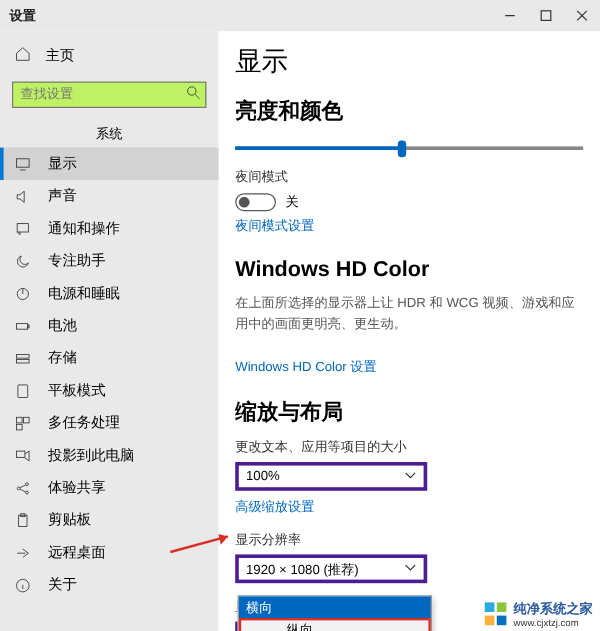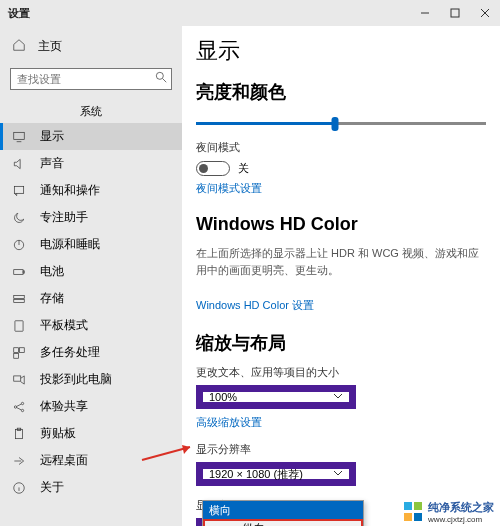--- a/index.html
+++ b/index.html
@@ -6,21 +6,21 @@
   body { background: #fff; width: 500px; height: 526px; overflow: hidden; position: relative; }
   .titlebar { height: 26px; background: #e9e9e9; display: flex; align-items: center; padding-left: 8px; }
   .titlebar .title { font-size: 11px; color: #222; font-weight: bold; }
   .titlebar .winbtns { margin-left: auto; display: flex; }
   .titlebar .winbtn { width: 30px; height: 26px; display: flex; align-items: center; justify-content: center; }
   .titlebar .winbtn svg { stroke: #333; stroke-width: 1; fill: none; }
   .workarea { display: flex; height: 500px; }
   .sidebar { width: 182px; background: #e9e9e9; display: flex; flex-direction: column; }
   .home { height: 28px; display: flex; align-items: center; padding: 0 12px; gap: 12px; font-size: 12px; margin-top: 6px; margin-bottom: 8px;}
   .search { margin: 0 10px 8px 10px; position: relative; }
-  .search input { width: 100%; height: 22px; border: 1px solid #777; font-size: 11px; padding: 0 32px 0 6px; background: #ffffff; color: #555; }
+  .search input { width: 100%; height: 22px; border: 1px solid #777; font-size: 11px; padding: 0 32px 0 6px; background: #bef264; color: #555; }
   .search .sicon { position: absolute; right: 4px; top: 2px; }
   .groupLabel { font-size: 11px; font-weight: 400; padding: 6px 12px 4px 12px; text-align: center; }
   .navlist { list-style: none; }
   .navitem { height: 27px; display: flex; align-items: center; padding: 0 12px; gap: 14px; font-size: 12px; cursor: default; position: relative; }
   .navitem.active { background: #d2d2d2; }
   .navitem.active::before { content:""; position:absolute; left:0; top:0; bottom:0; width:3px; background:#0078d7; }
   .navitem .nicon { width: 14px; display:flex; justify-content:center; }
   .content { flex: 1; padding: 0 14px 0 14px; overflow: hidden; }
   h1 { font-size: 22px; font-weight: 400; margin-top: 10px; margin-bottom: 14px; }
   h2 { font-size: 18px; font-weight: 700; margin-bottom: 10px; }
@@ -29,21 +29,21 @@
   .link { font-size: 11px; color: #0067c0; }
   .section { margin-bottom: 18px; }
   .slider { position: relative; height: 18px; margin-top: 6px; }
   .slider .track { position:absolute; top:8px; left:0; right:0; height:3px; background:#888; }
   .slider .fill { position:absolute; top:8px; left:0; height:3px; width:48%; background:#0067c0; }
   .slider .thumb { position:absolute; top:3px; left:48%; width:7px; height:14px; background:#0067c0; border-radius:3px; transform:translateX(-50%); }
   .toggle { width:34px; height:15px; border:1px solid #555; border-radius:8px; position:relative; display:inline-block; }
   .toggle .knob { width:9px; height:9px; border-radius:50%; background:#555; position:absolute; left:2px; top:2px; }
   .togglerow { display:flex; align-items:center; gap:8px; margin-top:6px; }
   .togglerow .state { font-size:11px; }
-  .dropdown { width:160px; height:24px; border:7px solid #4c1d95; display:flex; align-items:center; padding:0 6px; font-size:11px; margin-top:5px; position:relative; background:#fff; }
+  .dropdown { width:160px; height:24px; border:3px solid #4c1d95; display:flex; align-items:center; padding:0 6px; font-size:11px; margin-top:5px; position:relative; background:#fff; }
   .dropdown .chev { margin-left:auto; }
   .dd-list { position:absolute; left:-1px; top:-25px; width:162px; border:1px solid #999; background:#f2f2f2; box-shadow:2px 2px 5px rgba(0,0,0,.2); z-index:10; }
   .dd-item { height:18px; font-size:11px; padding:0 6px; display:flex; align-items:center; }
   .dd-item.selected { background:#0067c0; color:#fff; }
   .dd-item.highlight { outline:2px solid #d93025; outline-offset:-2px;padding-left:40px; }
   .arrow { position:absolute; left:140px; top:442px; z-index:20; }
   .watermark { position:absolute; right:4px; bottom:2px; display:flex; align-items:center; gap:4px; background:rgba(255,255,255,0.6); padding:0 2px; }
   .watermark .wm-logo { display:flex; flex-wrap:wrap; width:20px; height:20px; gap:2px; }
   .watermark .sq { width:8px; height:8px; }
   .watermark .wm-text { font-size:11px; color:#2b5aa0; font-weight:600; }

